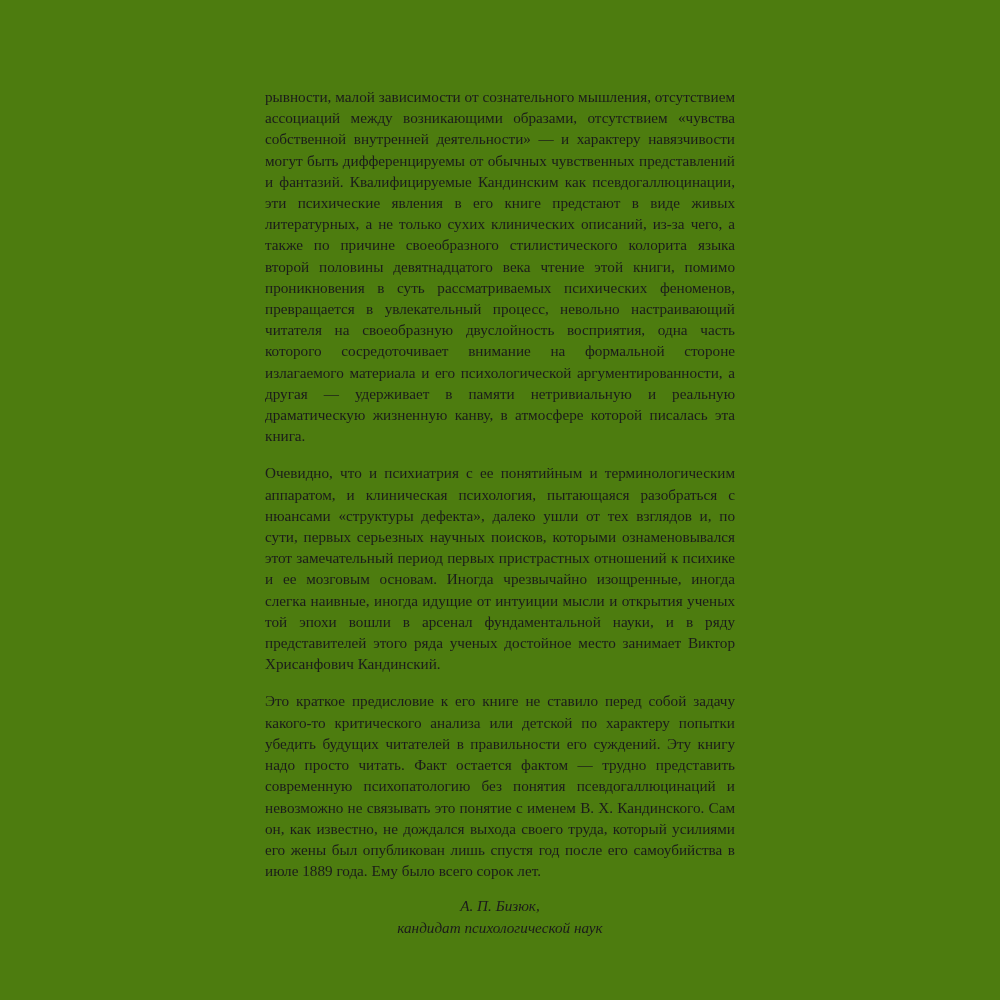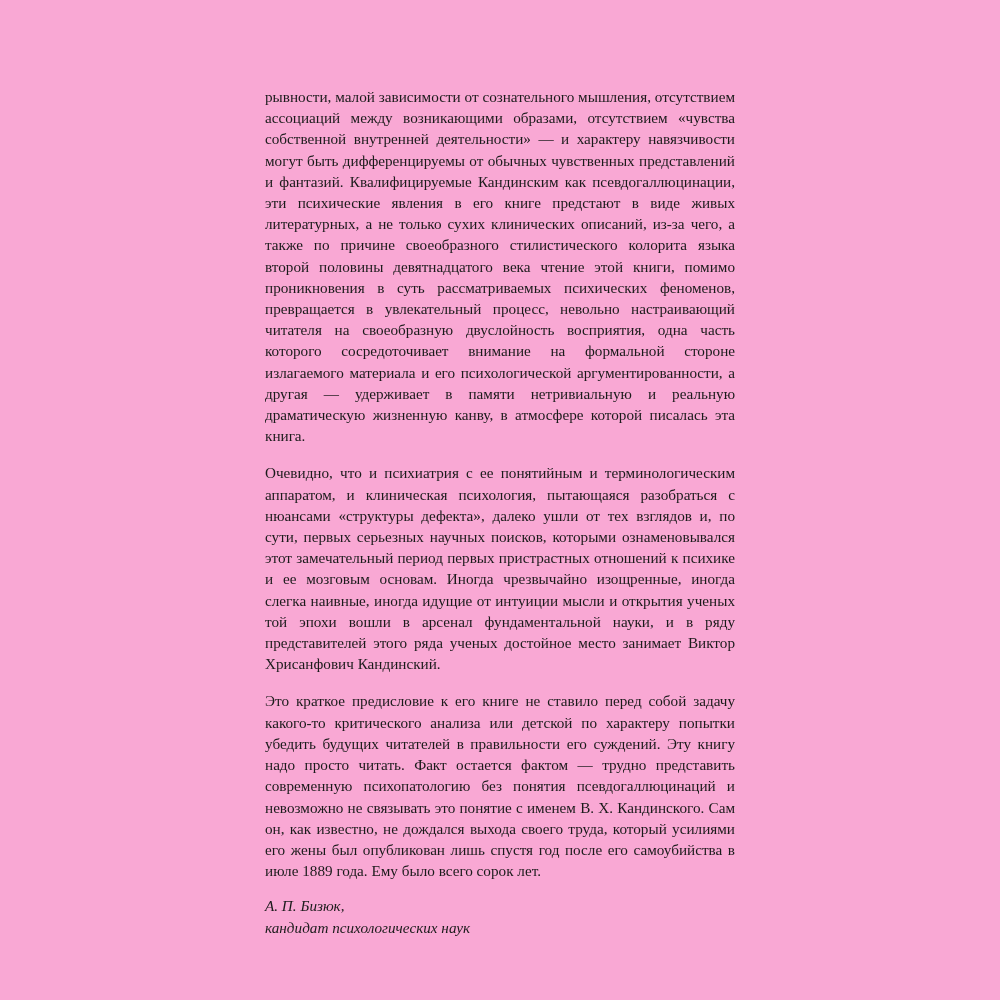--- a/index.html
+++ b/index.html
@@ -13,21 +13,21 @@
     font-family: "Liberation Serif", "DejaVu Serif", serif;
     color: #1c1c1c;
     overflow: hidden;
   }
   .page {
     position: absolute;
     left: 0;
     top: 0;
     width: 1000px;
     height: 1000px;
-    background: #f9a8d4;
+    background: #4d7c0f;
   }
   .text-column {
     position: absolute;
     left: 265px;
     top: 86px;
     width: 470px;
   }
   .para {
     font-size: 15.2px;
     line-height: 21.2px;
@@ -35,36 +35,36 @@
     text-justify: inter-word;
     margin: 0 0 16px 0;
     hyphens: manual;
     color: #1b1b1b;
   }
   .para:last-of-type {
     margin-bottom: 8px;
   }
   .signature {
     margin-top: 14px;
-    text-align: left;
+    text-align: center;
     font-style: italic;
     font-size: 15.2px;
     line-height: 21.2px;
     color: #1b1b1b;
   }
   .signature div {
     display: block;
   }
 </style>
 </head>
 <body>
 
 <div class="page">
   <div class="text-column">
     <p class="para">рывности, малой зависимости от сознательного мышления, отсутствием ассоциаций между возникающими образами, отсутствием «чувства собственной внутренней деятельности» — и характеру навязчивости могут быть дифференцируемы от обычных чувственных представлений и фантазий. Квалифицируемые Кандинским как псевдогаллюцинации, эти психические явления в его книге предстают в виде живых литературных, а не только сухих клинических описаний, из-за чего, а также по причине своеобразного стилистического колорита языка второй половины девятнадцатого века чтение этой книги, помимо проникновения в суть рассматриваемых психических феноменов, превращается в увлекательный процесс, невольно настраивающий читателя на своеобразную двуслойность восприятия, одна часть которого сосредоточивает внимание на формальной стороне излагаемого материала и его психологической аргументированности, а другая — удерживает в памяти нетривиальную и реальную драматическую жизненную канву, в атмосфере которой писалась эта книга.</p>
     <p class="para">Очевидно, что и психиатрия с ее понятийным и терминологическим аппаратом, и клиническая психология, пытающаяся разобраться с нюансами «структуры дефекта», далеко ушли от тех взглядов и, по сути, первых серьезных научных поисков, которыми ознаменовывался этот замечательный период первых пристрастных отношений к психике и ее мозговым основам. Иногда чрезвычайно изощренные, иногда слегка наивные, иногда идущие от интуиции мысли и открытия ученых той эпохи вошли в арсенал фундаментальной науки, и в ряду представителей этого ряда ученых достойное место занимает Виктор Хрисанфович Кандинский.</p>
     <p class="para">Это краткое предисловие к его книге не ставило перед собой задачу какого-то критического анализа или детской по характеру попытки убедить будущих читателей в правильности его суждений. Эту книгу надо просто читать. Факт остается фактом — трудно представить современную психопатологию без понятия псевдогаллюцинаций и невозможно не связывать это понятие с именем В. Х. Кандинского. Сам он, как известно, не дождался выхода своего труда, который усилиями его жены был опубликован лишь спустя год после его самоубийства в июле 1889 года. Ему было всего сорок лет.</p>
     <div class="signature">
       <div>А. П. Бизюк,</div>
-      <div>кандидат психологических наук</div>
+      <div>кандидат психологической наук</div>
     </div>
   </div>
 </div>
 
 </body></html>

